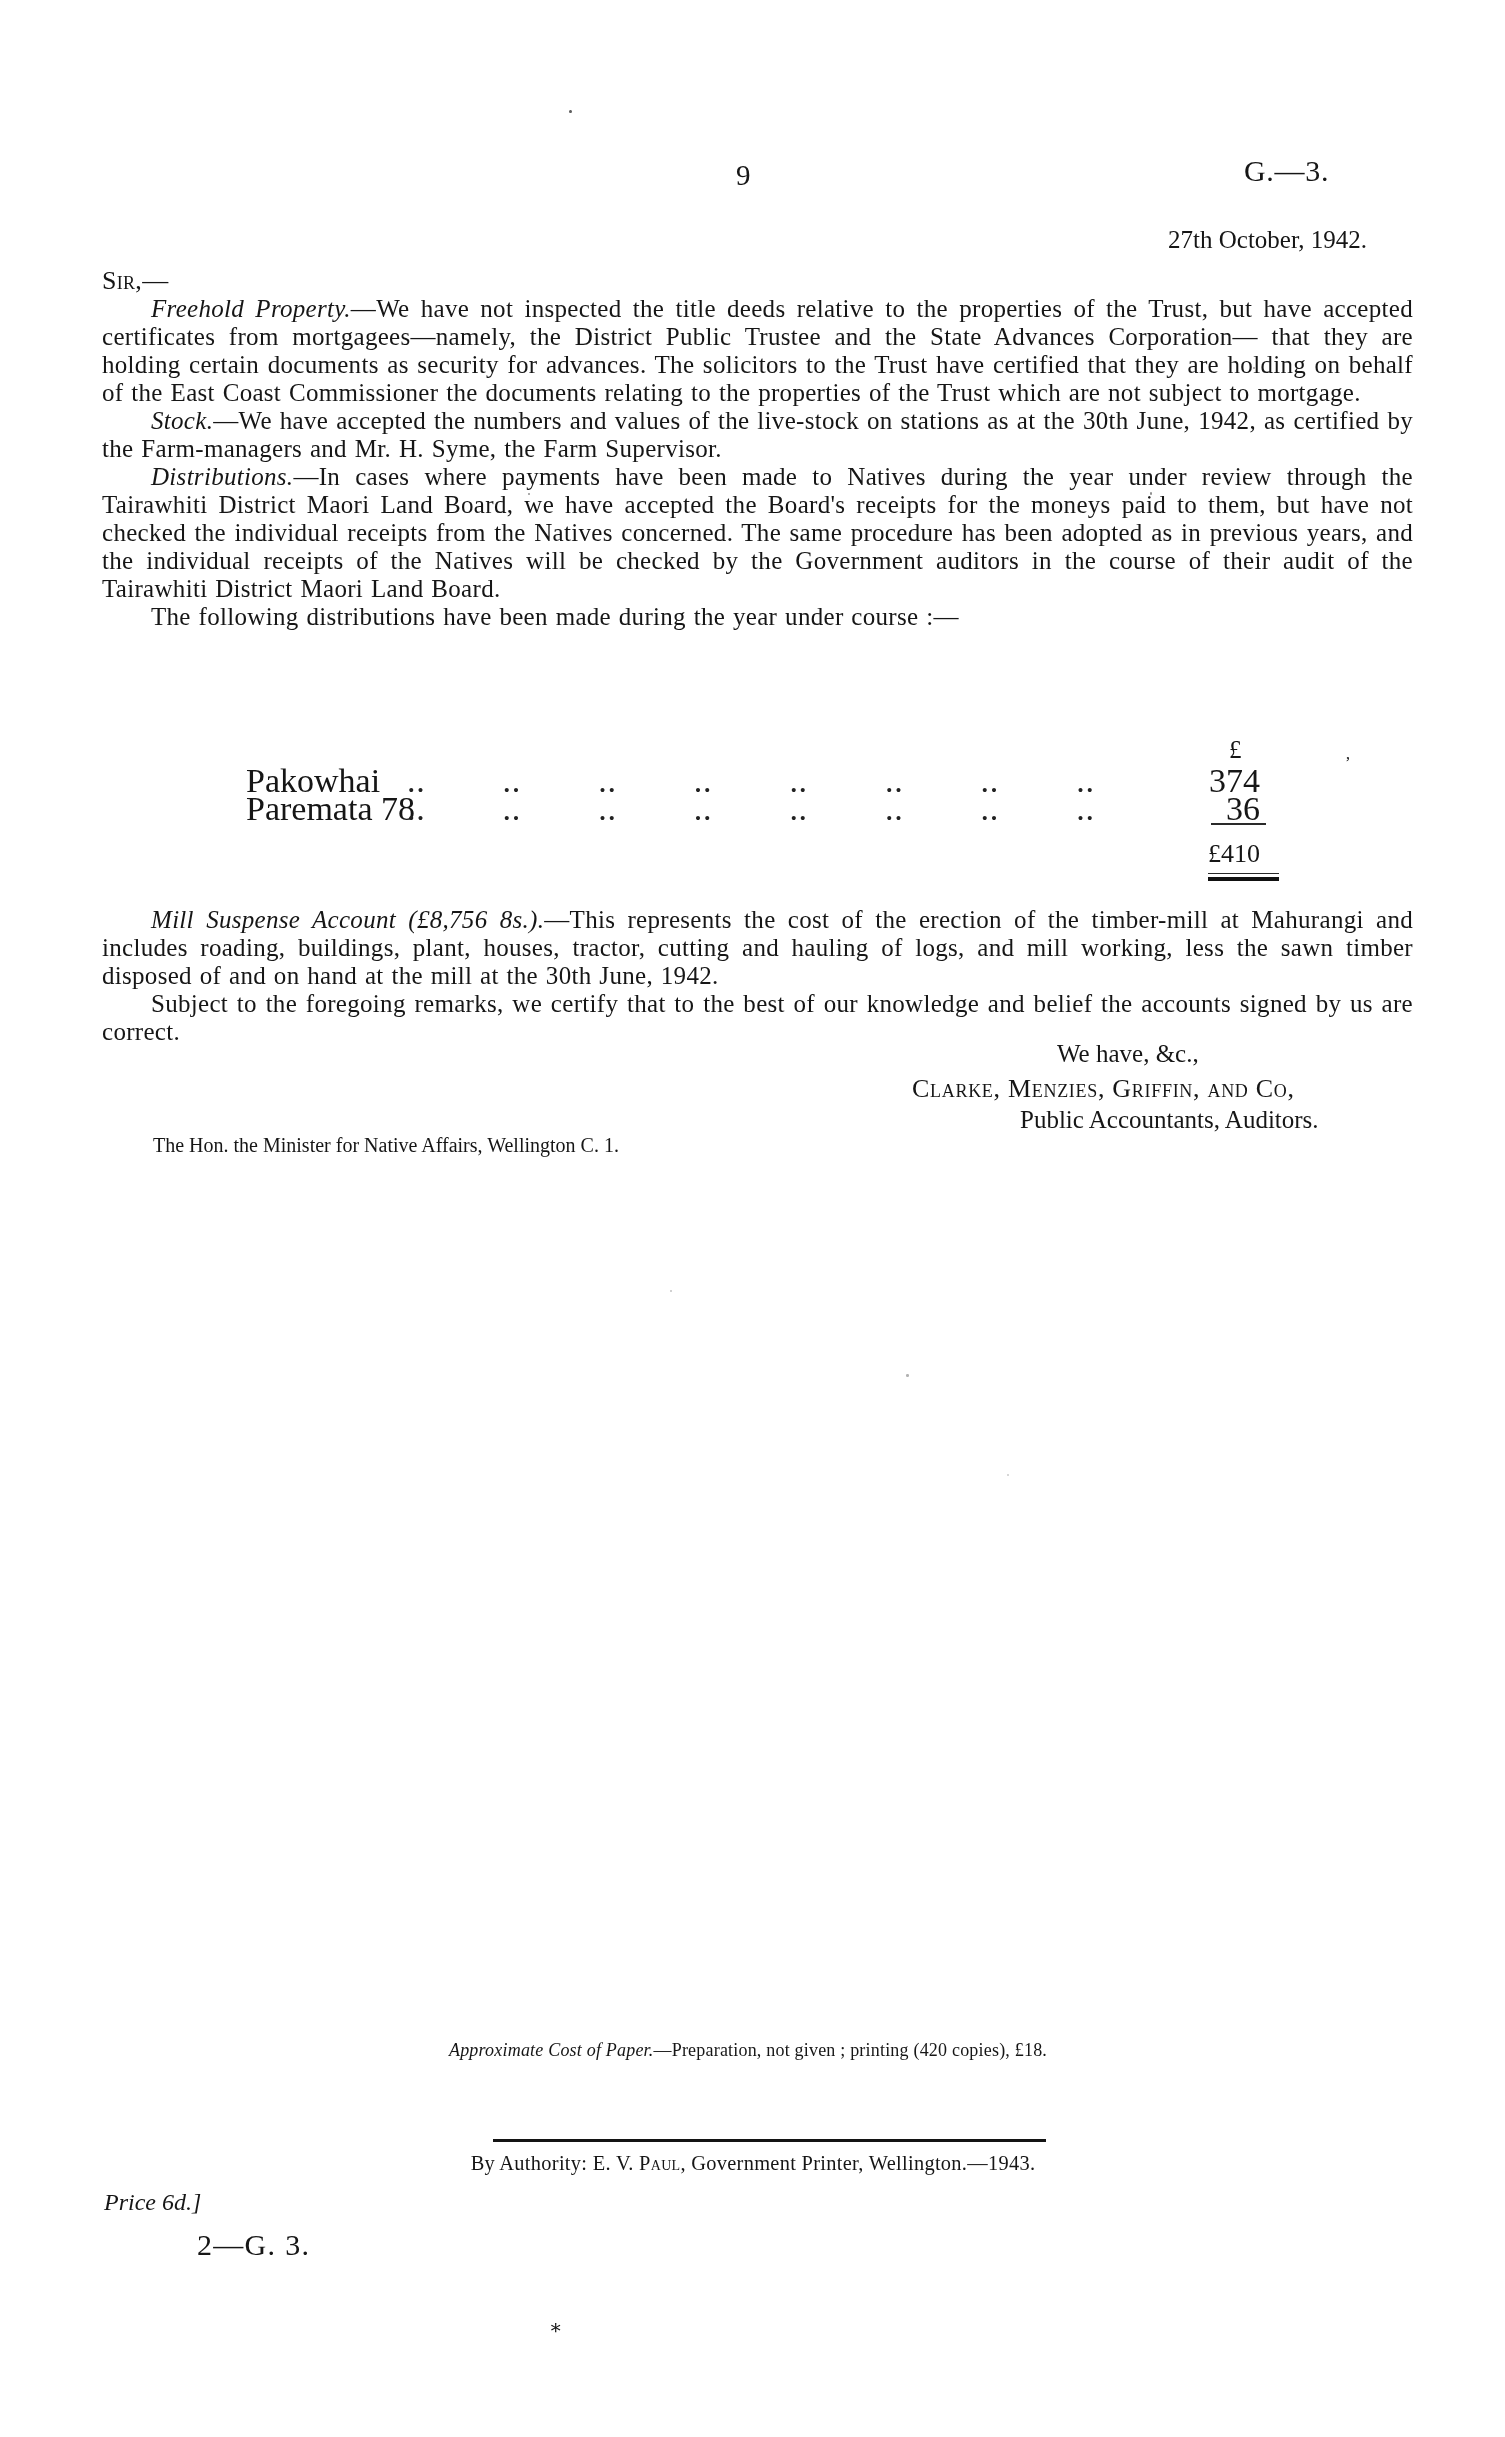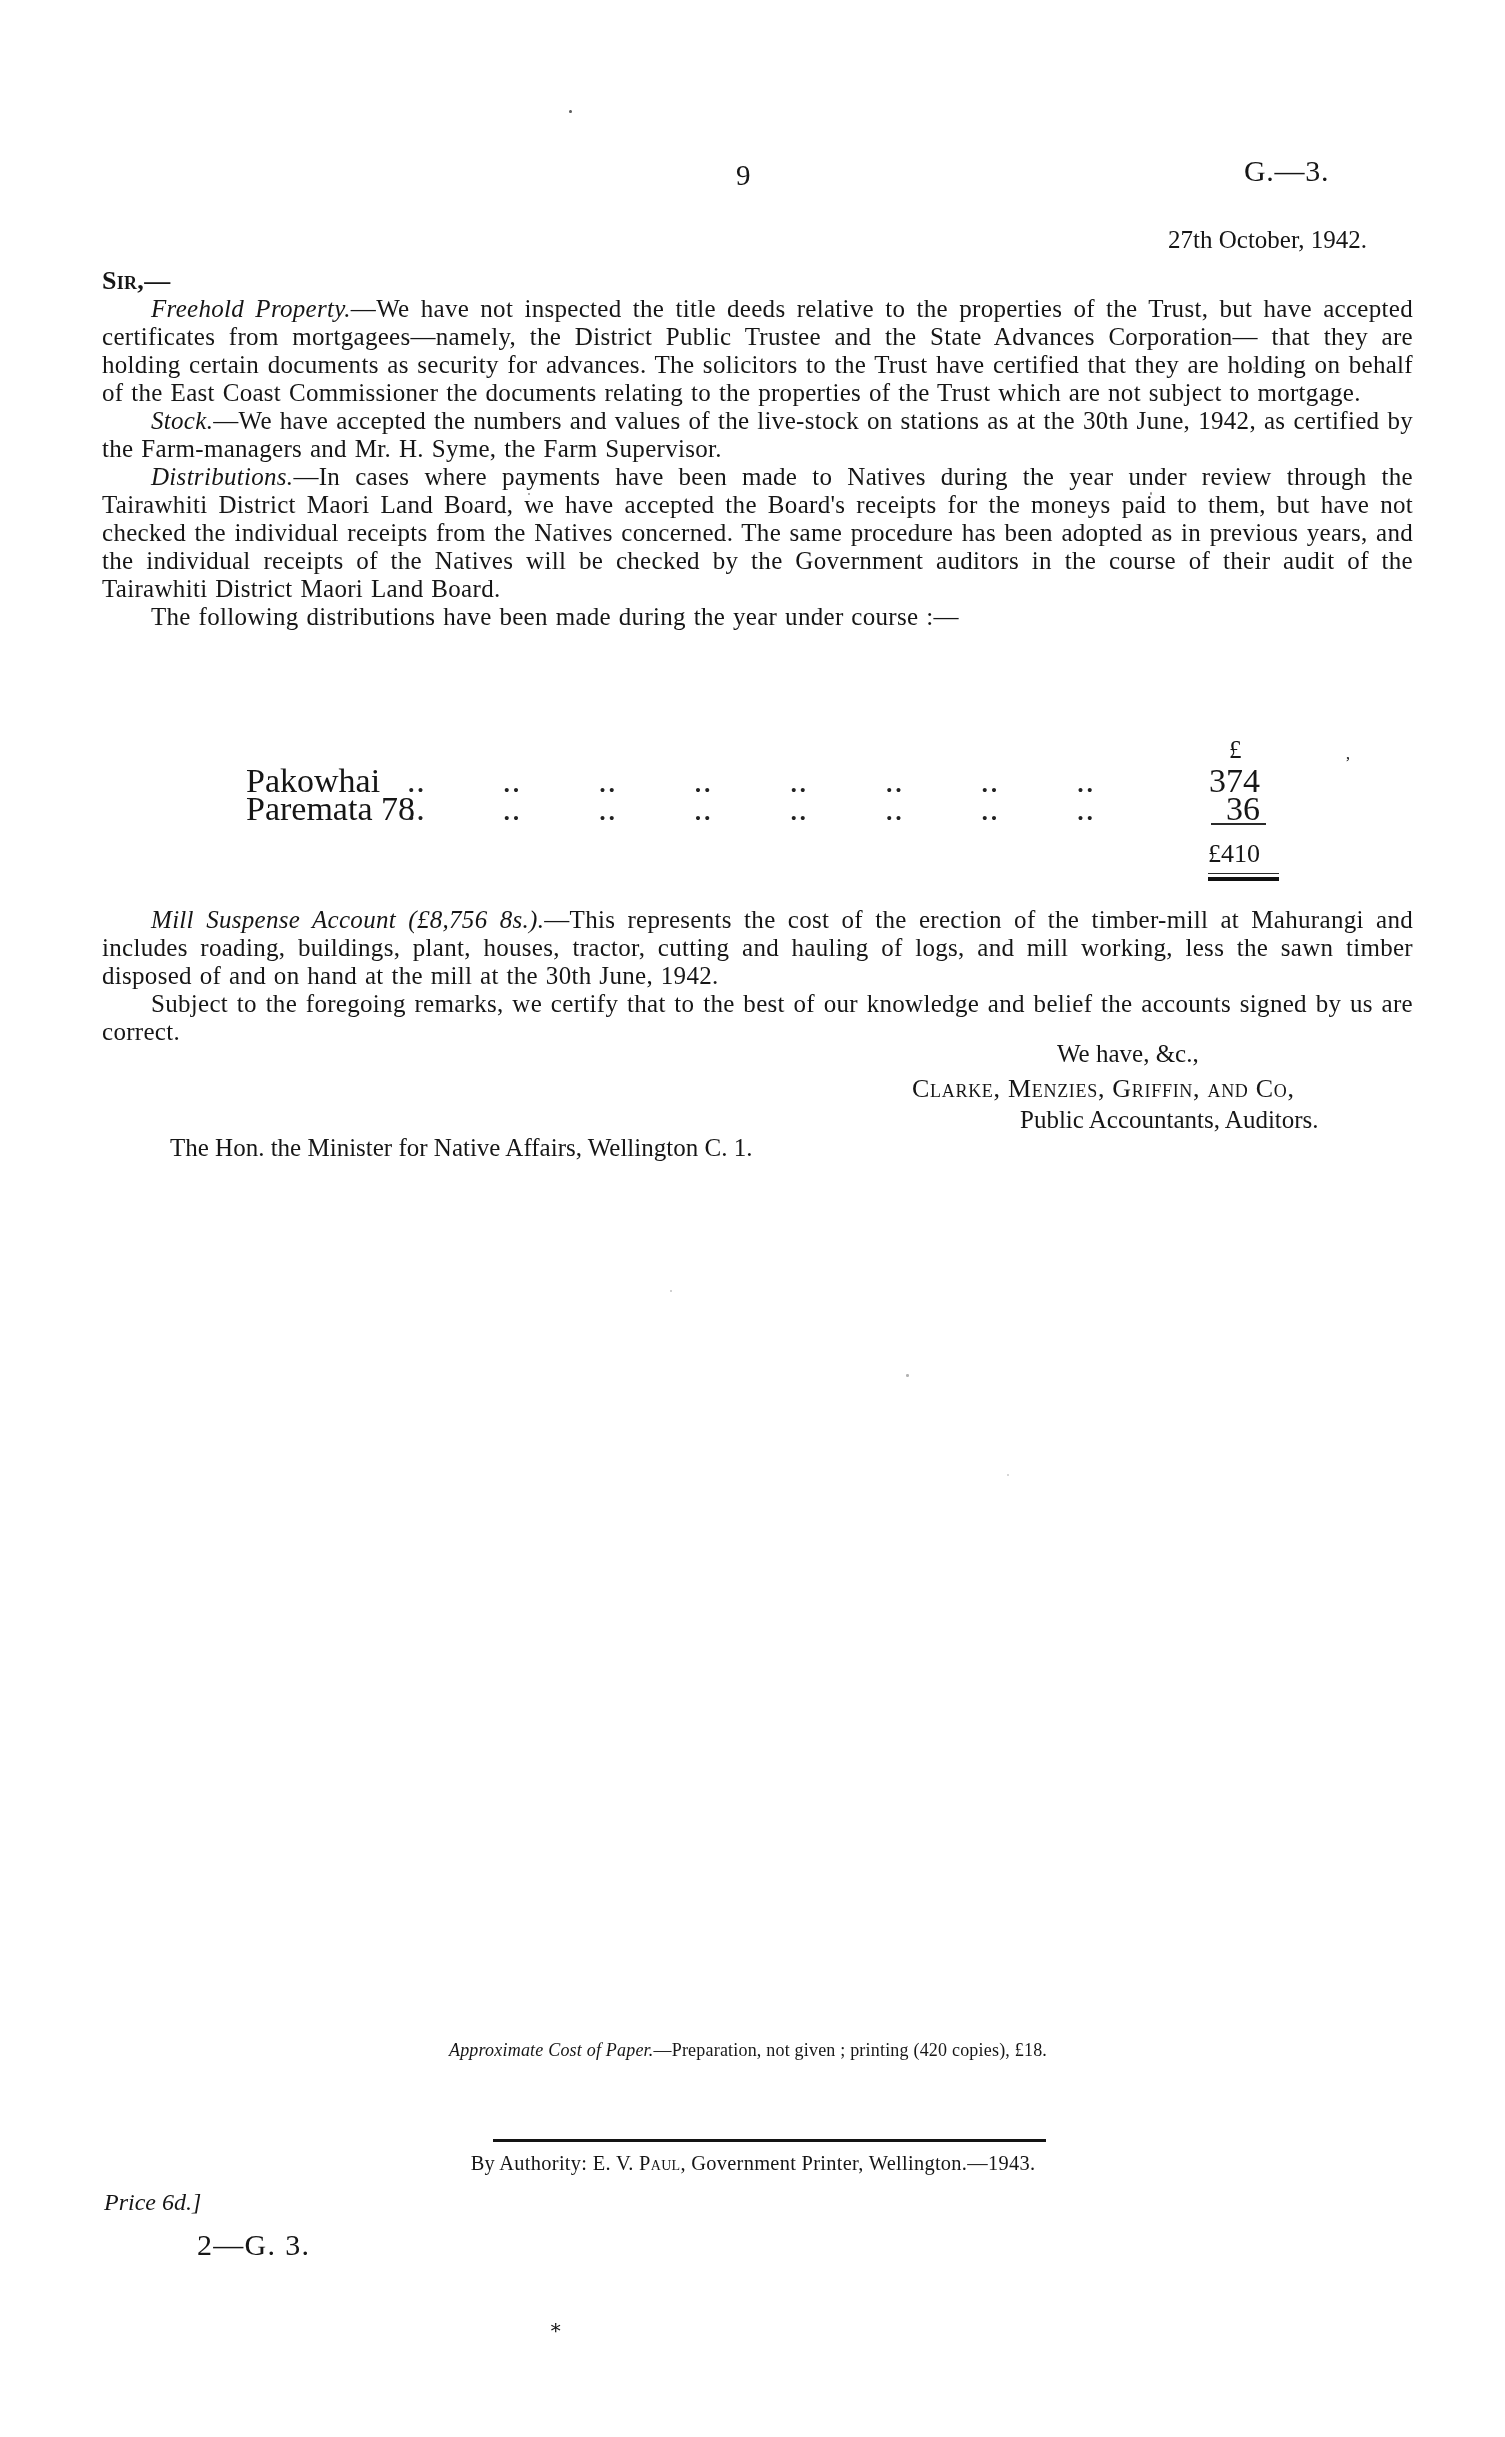--- a/index.html
+++ b/index.html
@@ -14,41 +14,41 @@
   .abs{position:absolute;}
   .sc{font-variant:small-caps;}
   .it{font-style:italic;font-family:Liberation Serif, serif;}
   
   .pagenum{left:736px;top:159px;font-size:29px;}
   .doccode{left:1244px;top:154px;font-size:30px;letter-spacing:0.7px;}
   .dateline{right:139px;top:226px;font-size:25px;}
   
   .bodyblock{left:102px;top:267px;width:1311px;font-size:25px;line-height:28px;
              text-align:justify;letter-spacing:0.3px;word-spacing:1.3px;}
-  .salutation{font-size:26px;line-height:28px;text-align:left;font-weight:bold;}
+  .salutation{font-size:26px;line-height:28px;text-align:left;}
   .p{margin:0;text-indent:49px;}
   .p-intro{text-indent:110px;}
   
   .tblrow{left:246px;width:1014px;height:28px;font-size:34px;}
   .cur-head{left:246px;top:736px;width:1014px;text-align:right;font-size:25px;padding-right:18.4px;box-sizing:border-box;}
   .row1{top:762px;}
   .row2{top:790px;}
   .leaders{position:absolute;left:161px;top:0;word-spacing:68px;letter-spacing:0.7px;color:#222;}
   .rowval{position:absolute;right:0;top:0;}
   .rule1{left:1211px;top:823px;width:55px;height:2px;background:#2a2a2a;}
   .total{left:246px;top:839px;width:1014px;text-align:right;font-size:26px;}
   .drule-a{left:1208px;top:873px;width:71px;height:1.3px;background:#2a2a2a;}
   .drule-b{left:1208px;top:877px;width:71px;height:4px;background:#111;}
   
   .millblock{left:102px;top:906px;width:1311px;font-size:25px;line-height:28px;
              text-align:justify;letter-spacing:0.3px;word-spacing:1.3px;}
   .sig-wehave{left:1057px;top:1040px;font-size:25px;}
   .sig-firm{left:912px;top:1074px;font-size:26px;letter-spacing:0.7px;}
   .sig-role{left:1020px;top:1106px;font-size:25px;}
-  .addressee{left:170px;top:1134px;font-size:25px;}
+  .addressee{left:153px;top:1134px;font-size:20px;}
   
   .costline{left:0;top:2040px;width:1496px;text-align:center;font-size:18px;letter-spacing:0.2px;}
   .footrule{left:493px;top:2139px;width:553px;height:2.6px;background:#141414;}
   .authority{left:0;top:2152px;width:1506px;text-align:center;font-size:20.4px;letter-spacing:0.3px;}
   .price{left:104px;top:2189px;font-size:24px;}
   .footcode{left:197px;top:2228px;font-size:30px;letter-spacing:1.3px;}
   
   .speck{border-radius:50%;background:#444;}
   .sp1{left:569px;top:110px;width:2.6px;height:3.3px;opacity:.85;}
   .sp4{left:528px;top:493px;width:2px;height:2px;opacity:.6;}

